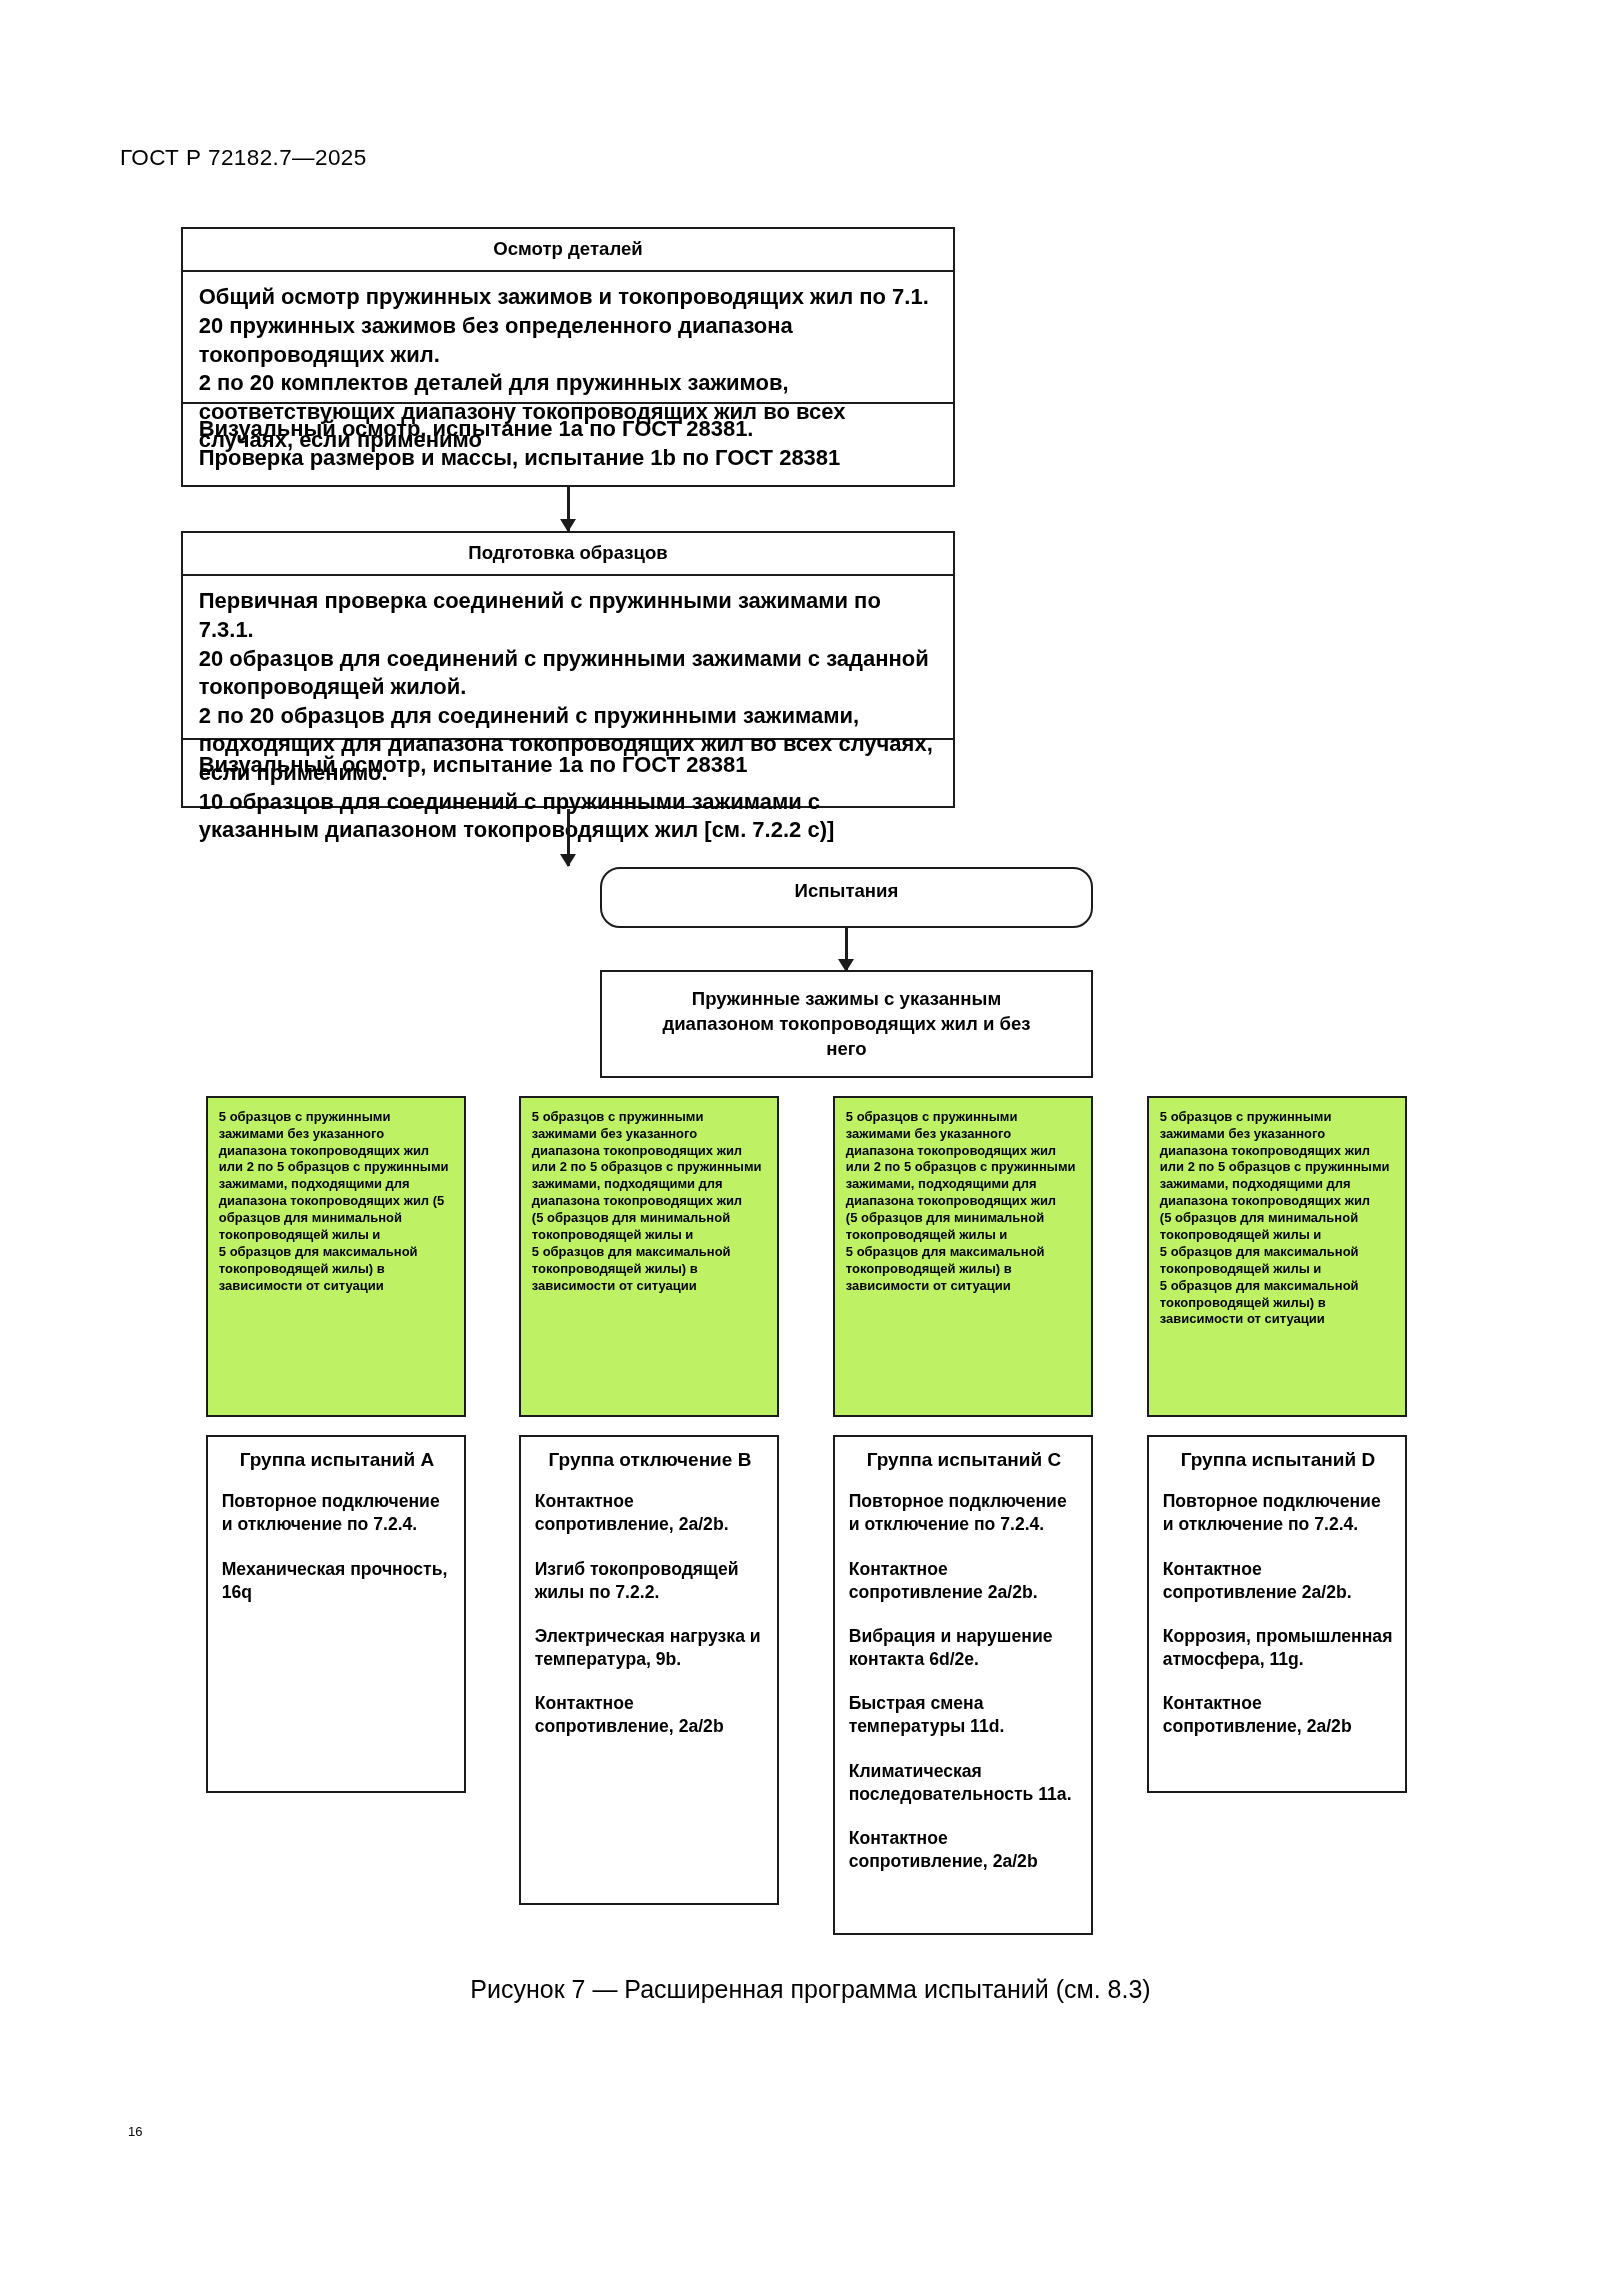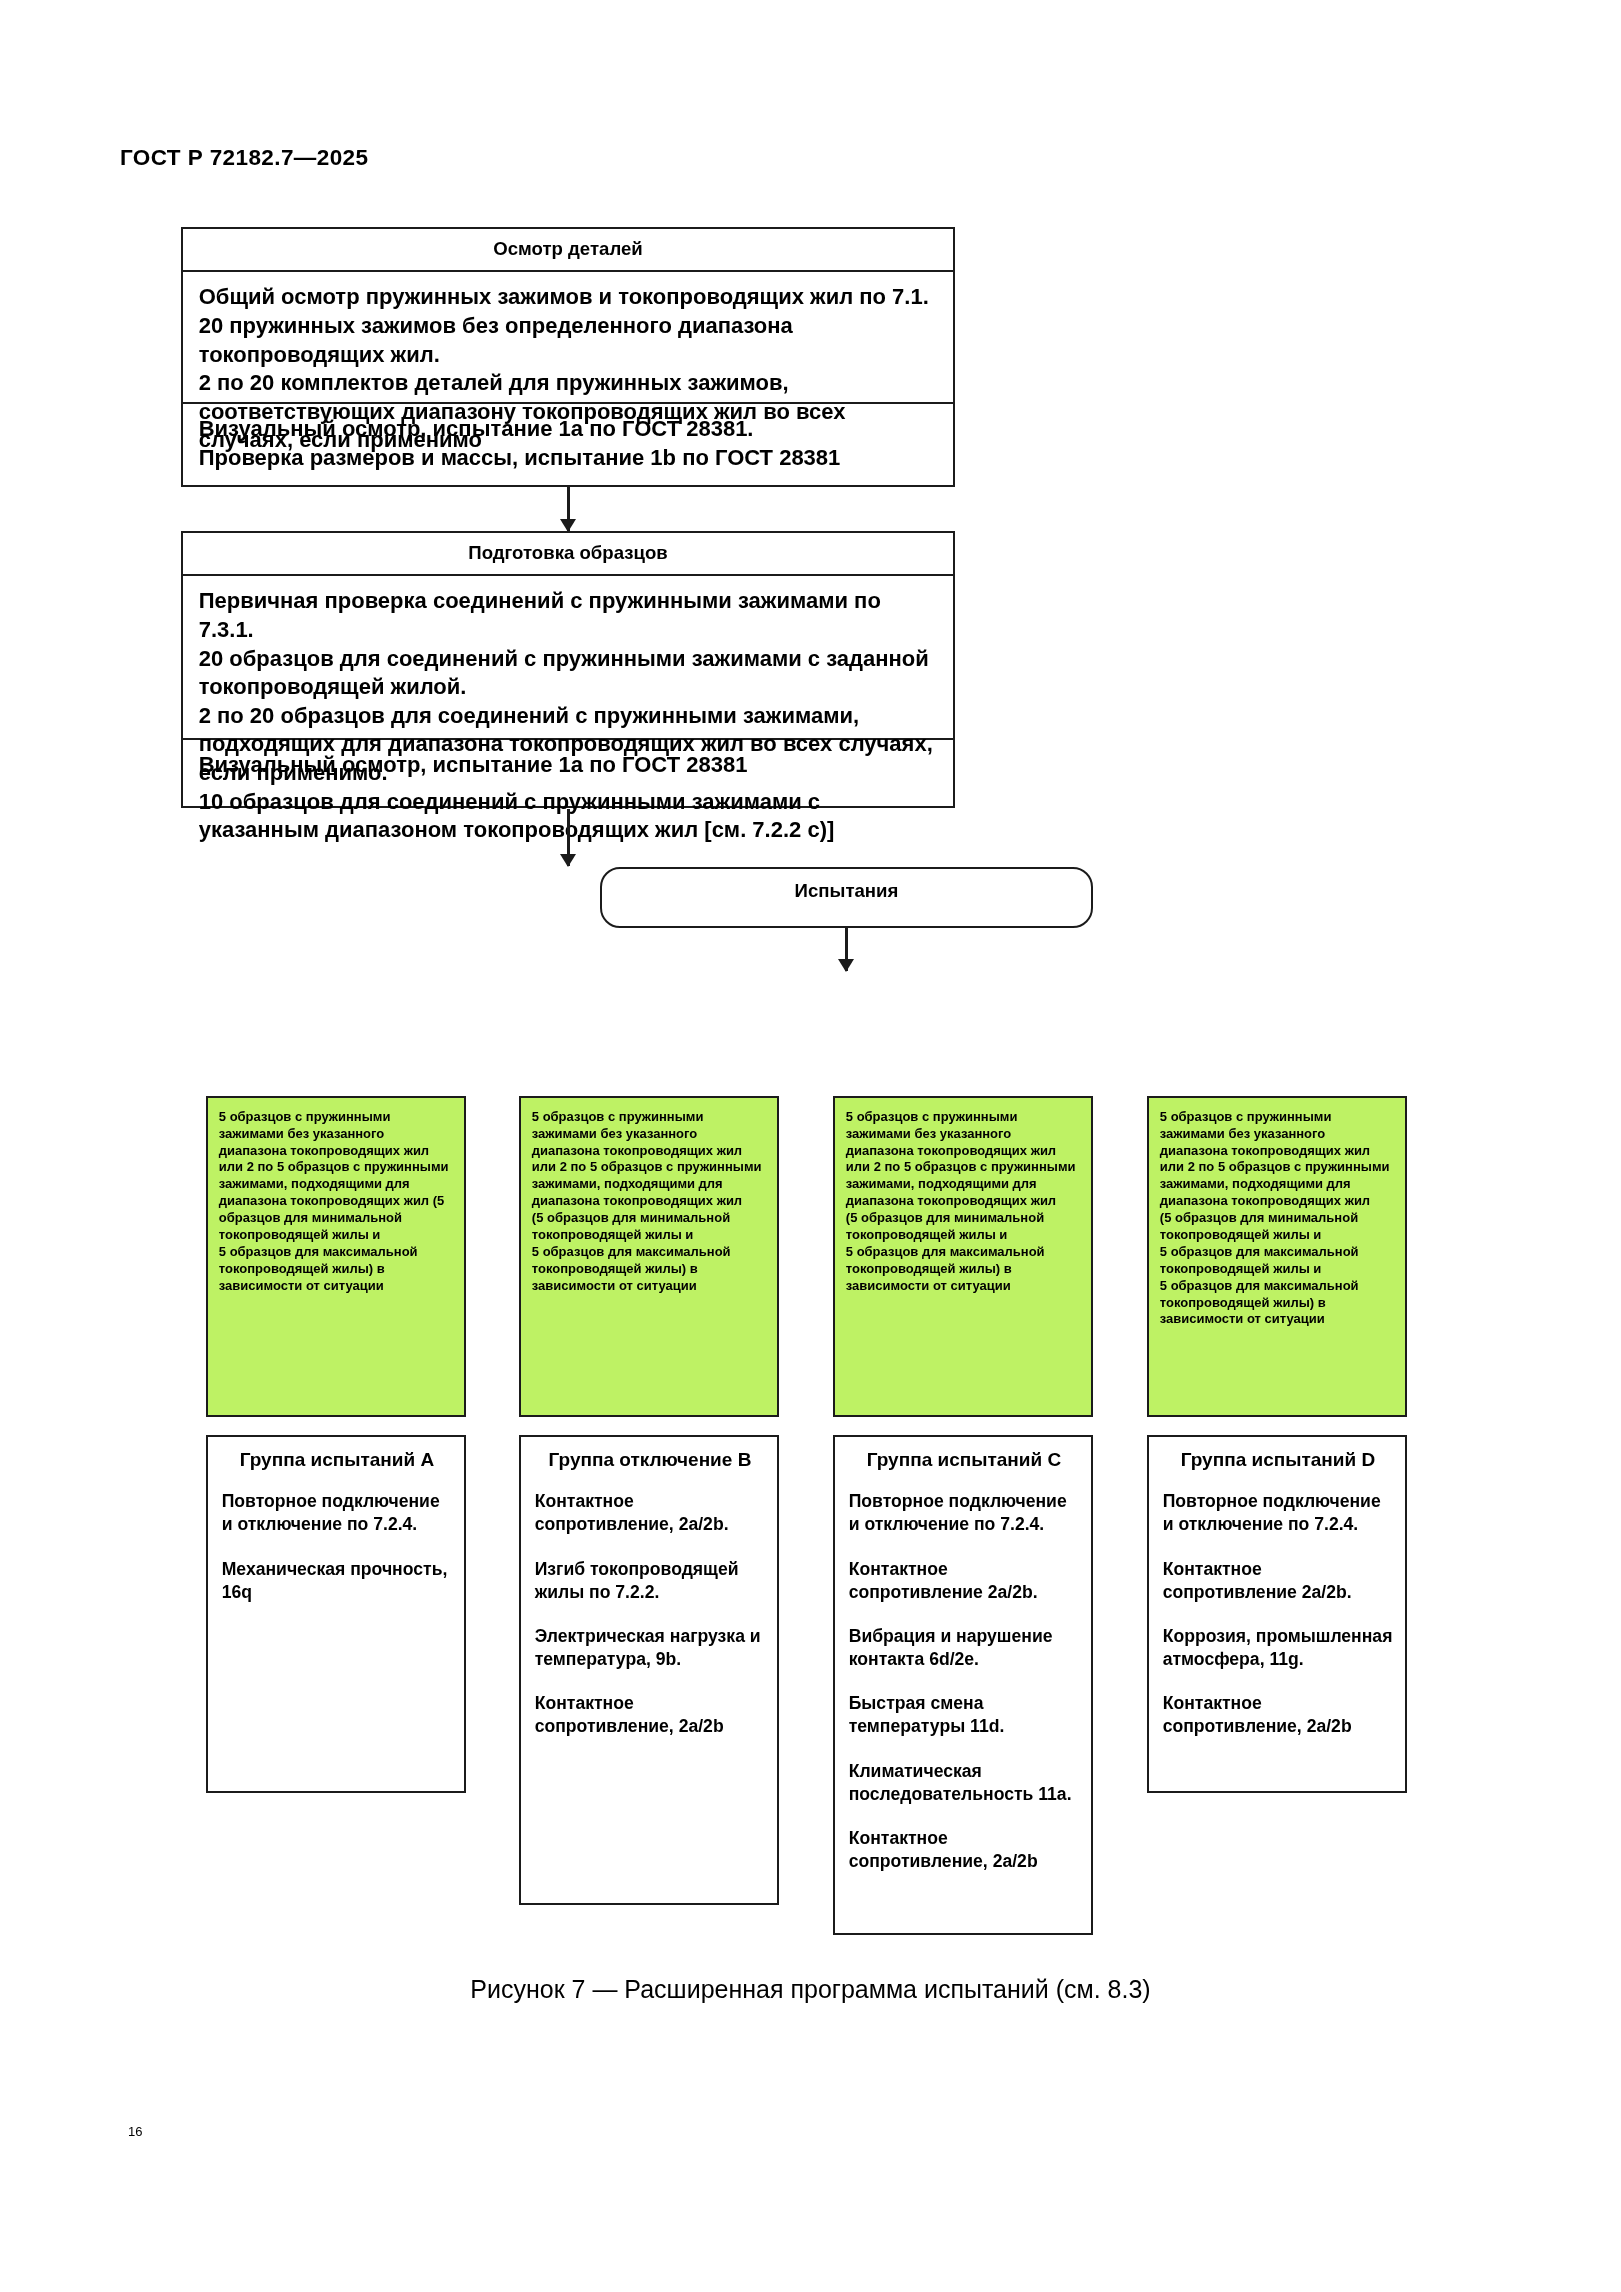--- a/index.html
+++ b/index.html
@@ -19,21 +19,21 @@
     margin: 0 auto;
     overflow: hidden;
   }
 
   
   .doc-header {
     position: absolute;
     left: 120px;
     top: 145px;
     font-size: 22.5px;
-    font-weight: bold;
+    font-weight: normal;
     letter-spacing: 0.4px;
     white-space: nowrap;
   }
 
   
   .box {
     position: absolute;
     border: 2.5px solid #1b1b1b;
     background: #ffffff;
     box-sizing: border-box;
@@ -166,20 +166,23 @@
   </div>
 
   <div class="arrow" style="left:567px; top:809px; height:57px;"></div>
 
   <div class="box" style="left:600px; top:867px; width:493px; height:61px;border-radius:20px;">
     <div style="font-size:18.6px; font-weight:bold; text-align:center; padding-top:10.8px;">Испытания</div>
   </div>
 
   <div class="arrow" style="left:845px; top:928px; height:43px;"></div>
 
+  <div class="box" style="left:600px; top:970px; width:493px; height:108px;">
+    <div style="font-size:18.6px; font-weight:bold; text-align:center; line-height:1.35; padding:13.7px 49px 0 49px;">Пружинные зажимы с указанным диапазоном токопроводящих жил и без него</div>
+  </div>
 
   <div class="col-sample" style="left:206px; top:1096px; width:260px; height:321px;">
     <div style="white-space:pre-line;">5 образцов с пружинными зажимами без указанного диапазона токопроводящих жил или 2 по 5 образцов с пружинными  зажимами, подходящими для диапазона токопроводящих жил (5 образцов для минимальной токопроводящей жилы и
 5 образцов для максимальной токопроводящей жилы) в зависимости от ситуации</div>
   </div>
   <div class="col-group" style="left:206px; top:1435px; width:260px; height:358px;">
     <div class="group-title">Группа испытаний А</div>
     <div class="group-item">Повторное подключение и отключение по 7.2.4.</div>
     <div class="group-item">Механическая прочность, 16q</div>
   </div>

